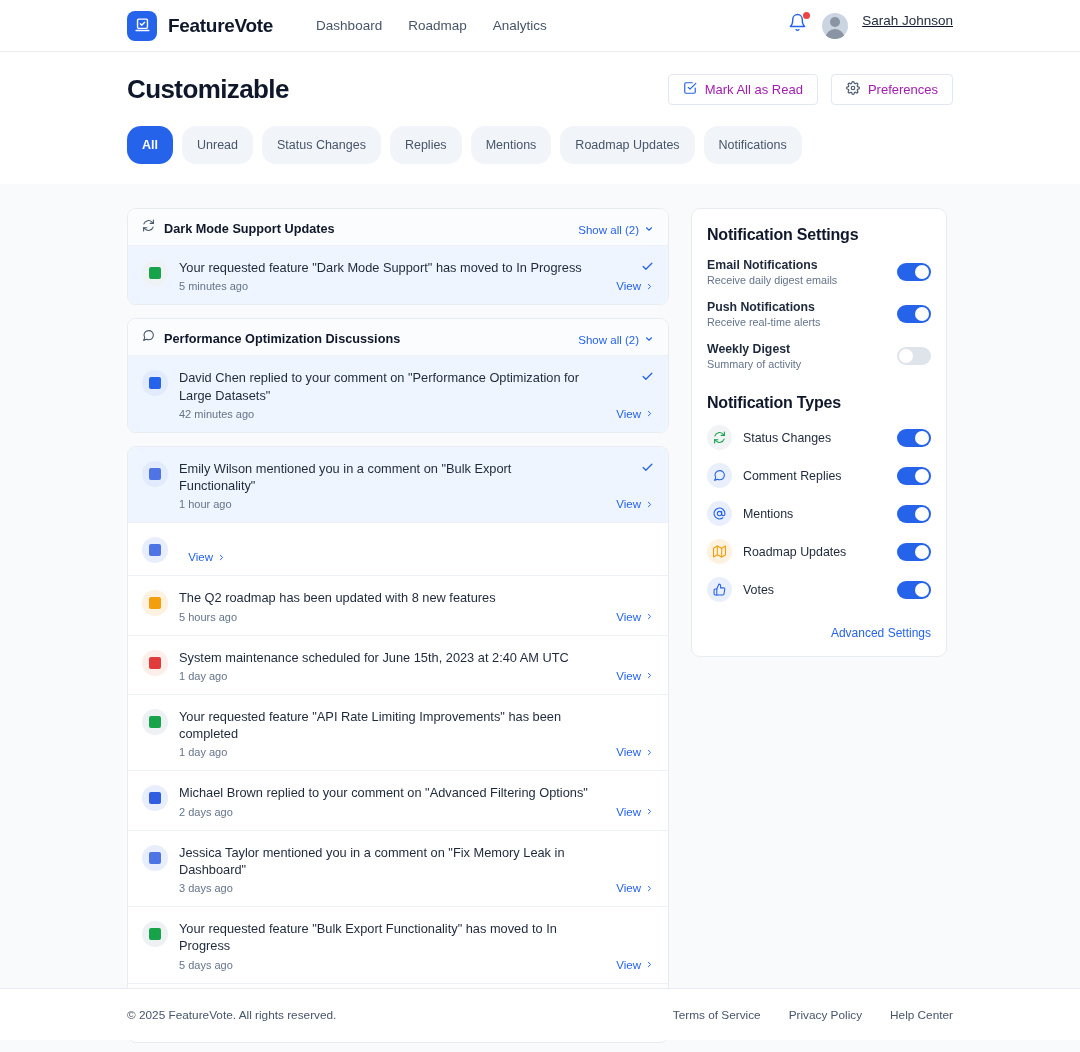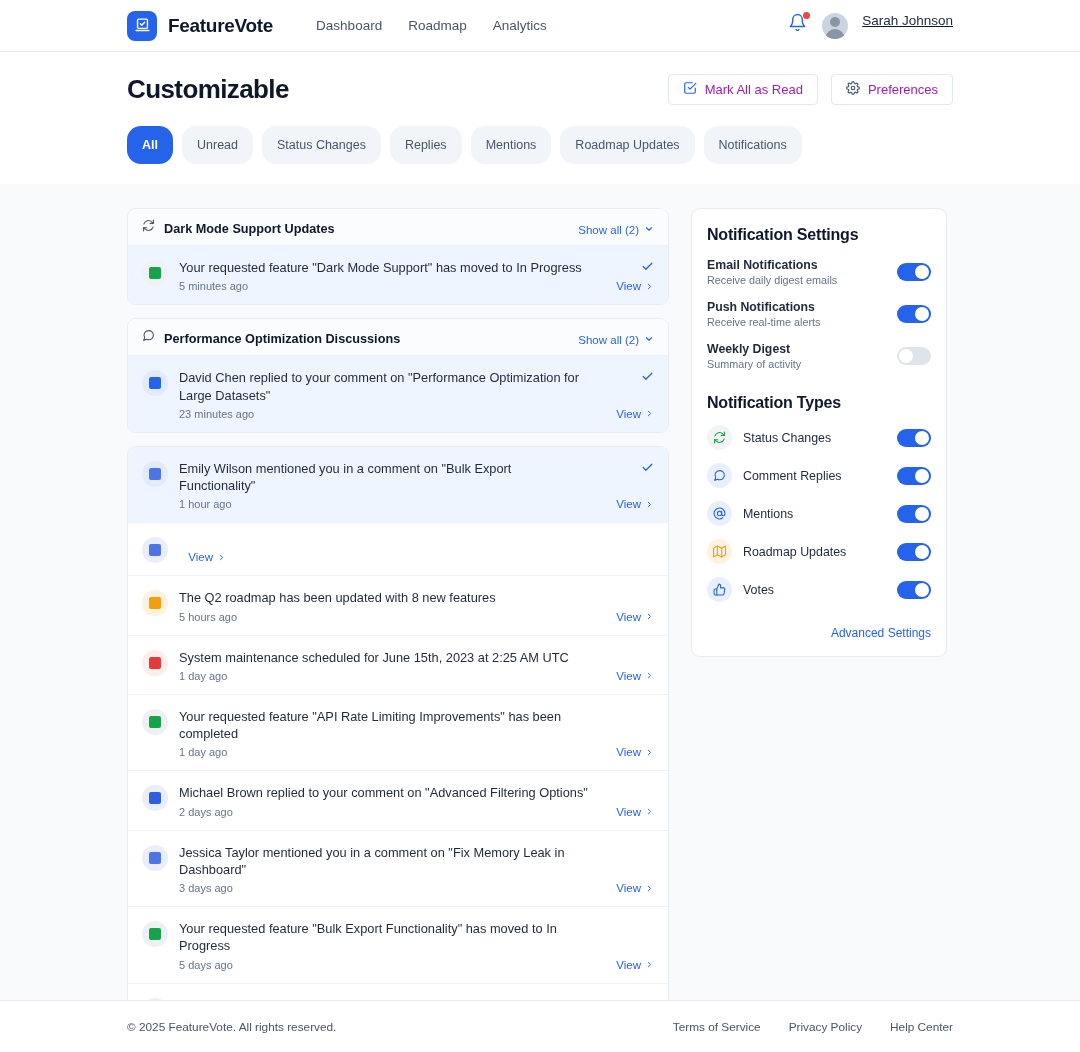--- a/index.html
+++ b/index.html
@@ -223,21 +223,21 @@
   }
 
   
   .footer {
     height: 52px;
     background: #fff;
     border-top: 1px solid #e8ecf1;
     display: flex; align-items: center;
     padding: 0 127px;
     position: absolute;
-    bottom: 0; left: 0; right: 0;
+    bottom: 12px; left: 0; right: 0;
   }
   .copyright { font-size: 11.8px; color: #475569; }
   .footer-links { margin-left: auto; display: flex; gap: 28px; }
   .footer-link { font-size: 11.8px; color: #475569; cursor: pointer; }
 </style>
 </head>
 <body>
 
 <div class="topbar">
   <div class="brand">
@@ -370,21 +370,21 @@
               </svg>
           </span>
         </span>
       </div>
       <div class="note unread">
         <div class="note-icon" style="background: rgb(226, 235, 253);">
           <div class="sq" style="background: rgb(37, 99, 235);"></div>
         </div>
         <div class="note-body">
           <div class="note-text">David Chen replied to your comment on "Performance Optimization for Large Datasets"</div>
-          <div class="note-time">23 minutes ago</div>
+          <div class="note-time">42 minutes ago</div>
         </div>
         <div class="note-right">
           <span class="check-mark">
             <svg width="13" height="13" viewBox="0 0 24 24" fill="none" stroke="#2563eb" stroke-width="2.4" stroke-linecap="round" stroke-linejoin="round">
                 <path d="M20 6L9 17l-5-5"></path>
               </svg>
           </span>
           <span class="view-link">
             <span>View</span>
             <svg width="9" height="9" viewBox="0 0 24 24" fill="none" stroke="#2563eb" stroke-width="2.6" stroke-linecap="round" stroke-linejoin="round">
@@ -444,21 +444,21 @@
                 <path d="M9 18l6-6-6-6"></path>
               </svg>
             </span>
           </div>
         </div>
         <div class="note">
           <div class="note-icon" style="background:#fceeea">
             <div class="sq" style="background:#e23b3b"></div>
           </div>
           <div class="note-body">
-            <div class="note-text">System maintenance scheduled for June 15th, 2023 at 2:25 AM UTC</div>
+            <div class="note-text">System maintenance scheduled for June 15th, 2023 at 2:40 AM UTC</div>
             <div class="note-time">1 day ago</div>
           </div>
           <div class="note-right no-check">
             <span class="view-link">
               <span>View</span>
               <svg width="9" height="9" viewBox="0 0 24 24" fill="none" stroke="#2563eb" stroke-width="2.6" stroke-linecap="round" stroke-linejoin="round">
                 <path d="M9 18l6-6-6-6"></path>
               </svg>
             </span>
           </div>

